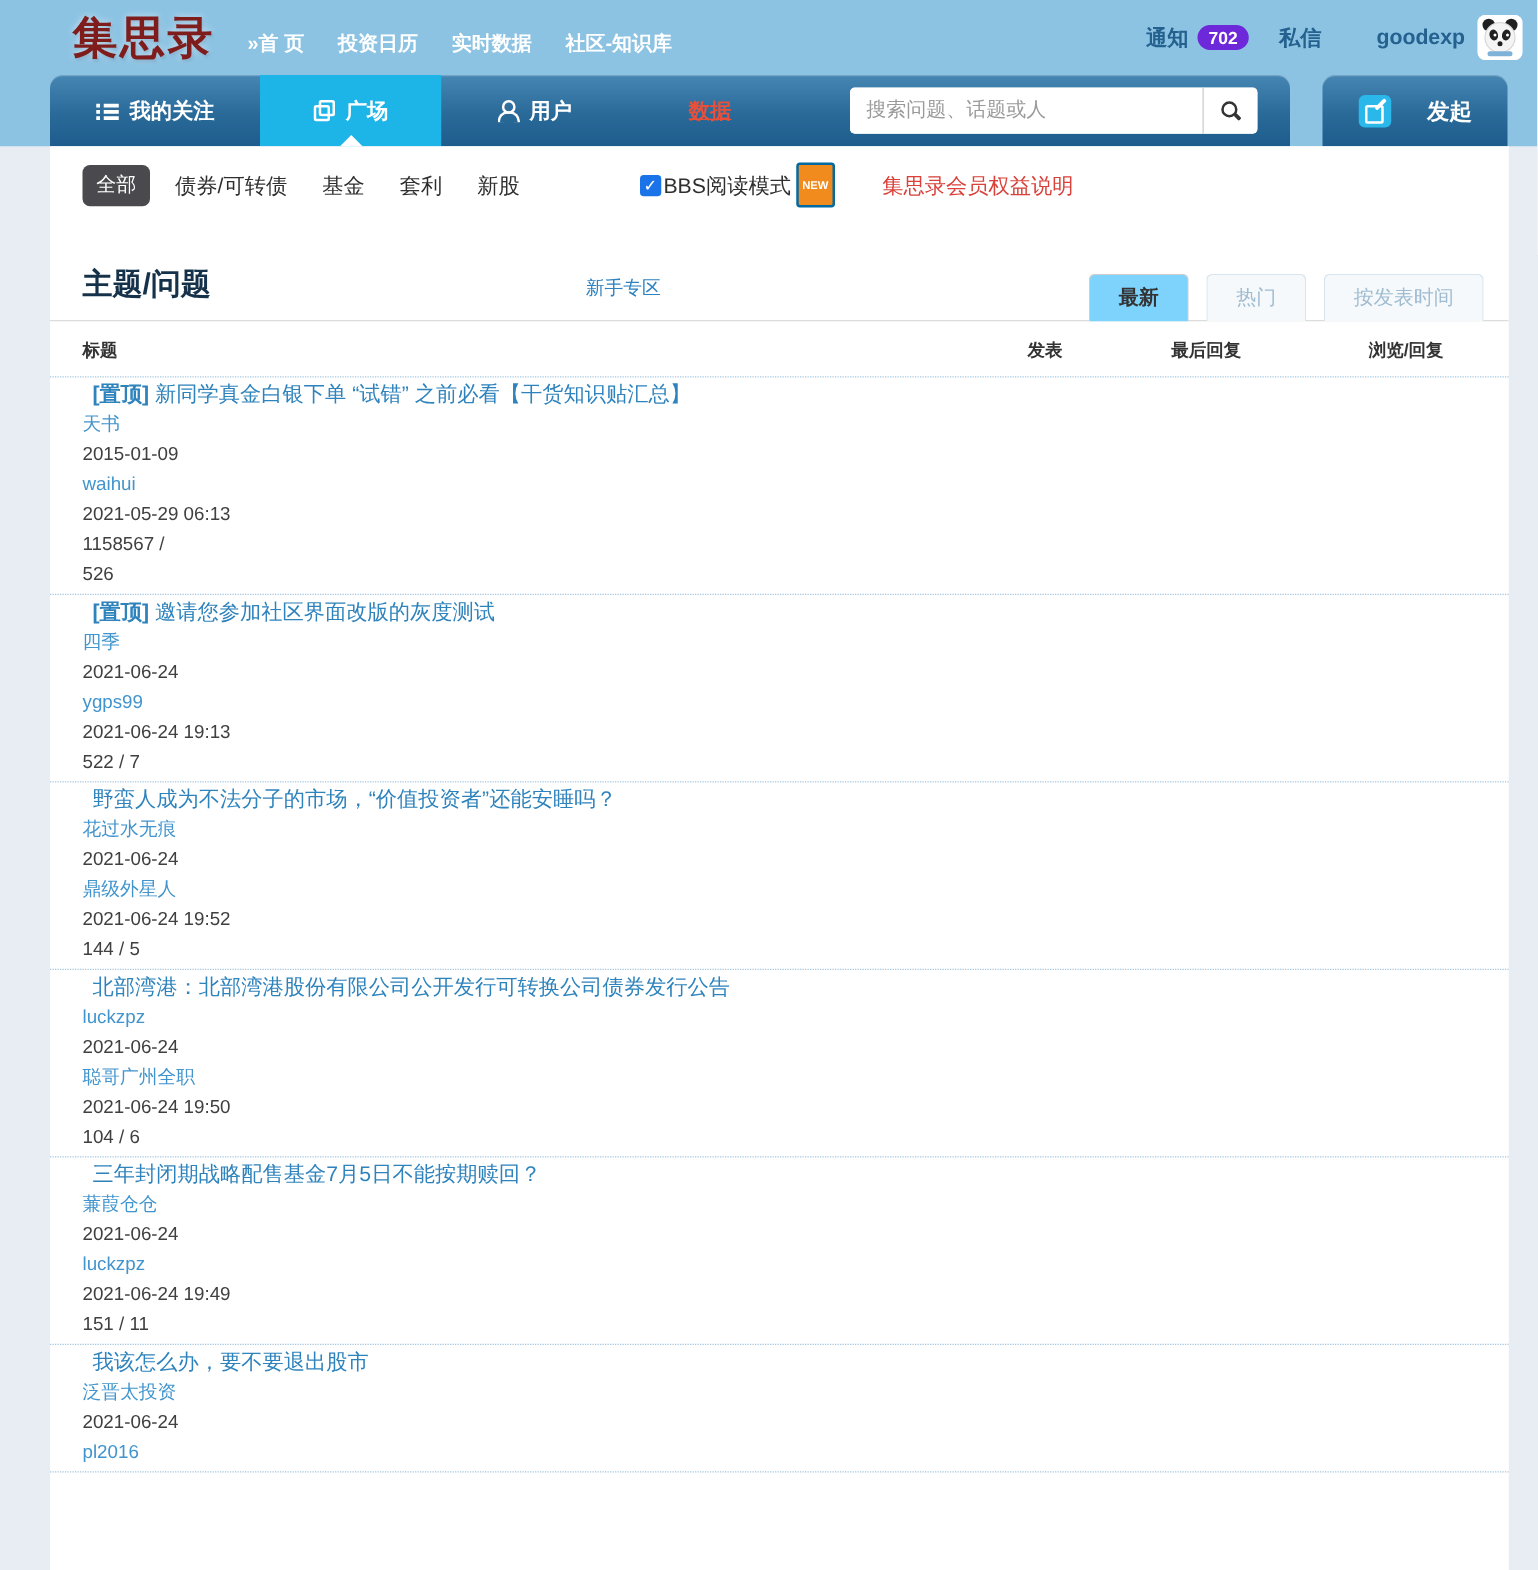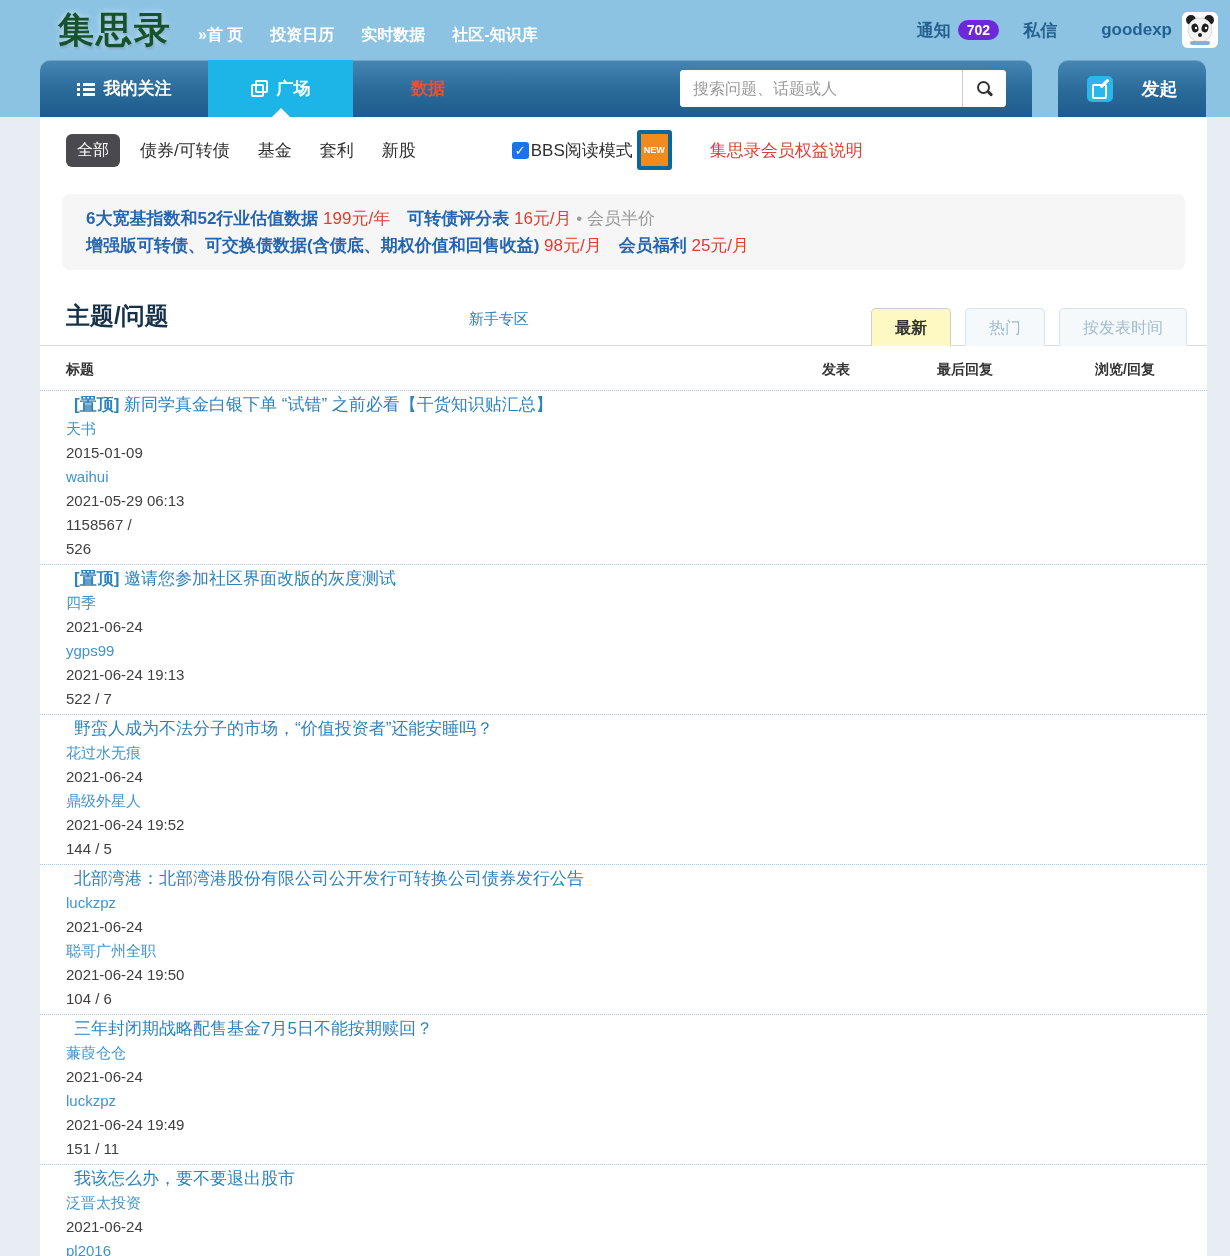--- a/index.html
+++ b/index.html
@@ -2,21 +2,21 @@
 <html><head>
 <meta charset="utf-8">
 <style>
   * { margin:0; padding:0; box-sizing:border-box; }
   body { font-family:"Liberation Sans","DejaVu Sans",sans-serif; background:#e7edf2; }
   .page { position:relative; width:1230px; height:1256px; background:#e7edf2; overflow:hidden; }
 
   
   .header-strip { position:absolute; top:0; left:0; width:1230px; height:117px; background:#8cc3e3; }
   .topbar { position:relative; height:60px; display:flex; align-items:center; }
-  .logo { margin-left:58px; font-size:36px; font-weight:bold; color:#14532d; letter-spacing:2px;
+  .logo { margin-left:58px; font-size:36px; font-weight:bold; color:#7f1d1d; letter-spacing:2px;
           text-shadow:0 0 6px rgba(255,255,255,.65), 1px 2px 3px rgba(70,120,160,.55); }
   .top-nav { display:flex; gap:27px; margin-left:26px; margin-top:10px; }
   .top-nav a { color:#fff; font-size:16px; font-weight:bold; text-decoration:none; cursor:pointer; }
   .top-right { margin-left:auto; margin-right:12px; display:flex; align-items:center; }
   .top-link { color:#24618f; font-size:17px; font-weight:bold; cursor:pointer; }
   .count-badge { background:#6d28d9; color:#fff; border-radius:12px; padding:2px 9px;
                  font-size:14px; font-weight:bold; margin-left:7px; cursor:pointer; }
   .top-link.msg { margin-left:24px; }
   .top-link.user { margin-left:44px; }
   .avatar { width:36px; height:36px; margin-left:10px; border-radius:6px; overflow:hidden;
@@ -89,39 +89,39 @@
   .filter-row { display:flex; align-items:center; padding:13px 26px 15px; }
   .chip { font-size:17px; color:#2f2f2f; cursor:pointer; }
   .chip-active { background:#4a4a4e; color:#fff; border-radius:6px; padding:6px 11px; font-size:16px; }
   .filter-row .chip + .chip { margin-left:28px; }
   .chip-active + .chip { margin-left:20px !important; }
   .bbs-group { margin-left:96px; display:flex; align-items:center; cursor:pointer; }
   .checkbox { width:17px; height:17px; background:#1a73e8; border-radius:3px; color:#fff;
              font-size:13px; line-height:17px; text-align:center; font-weight:bold; flex:none; }
   .checkbox::before { content:"\2713"; }
   .bbs-label { font-size:17px; color:#2f2f2f; margin-left:2px; }
-  .new-badge { background:#f28b1d; border:4px solid #0369a1; color:#fff; font-size:9px; font-weight:bold;
+  .new-badge { background:#f28b1d; border:2px solid #0369a1; color:#fff; font-size:9px; font-weight:bold;
              padding:11px 3px; border-radius:3px; margin-left:4px; }
   .member-link { margin-left:38px; font-size:17px; color:#d9413a; cursor:pointer; }
 
   .promo-box { margin:9px 22px 0; background:#f6f6f7; border-radius:8px; padding:11px 24px;
              line-height:27px; font-size:17px; }
   .seg-blue { color:#2565af; font-weight:bold; }
   .seg-red { color:#e23b30; }
   .seg-gray { color:#9a9a9a; }
 
   .section-head { display:flex; align-items:flex-end; margin-top:30px; padding:0 20px 0 26px;
              border-bottom:1px solid #dcdcdc; }
   .section-head h2 { font-size:24px; color:#16324a; padding-bottom:13px; font-weight:bold; }
   .newbie { margin-left:300px; font-size:15px; color:#2e82c0; padding-bottom:16px; cursor:pointer;
              text-decoration:none; }
   .sort-tabs { margin-left:auto; display:flex; gap:14px; margin-bottom:-1px; }
   .sort-tab { height:38px; line-height:37px; padding:0 23px; border:1px solid #d9e4ec; border-bottom:none;
              border-radius:5px 5px 0 0; background:#f6f9fb; color:#9fbcd1; font-size:16px; cursor:pointer; }
-  .sort-tab.active { background:#fef9c3; border-color:#cfcfcf; color:#333; font-weight:bold; }
+  .sort-tab.active { background:#7dd3fc; border-color:#cfcfcf; color:#333; font-weight:bold; }
 
   .table-head { display:grid; grid-template-columns:756px 115px 158px 1fr; padding:15px 26px 11px;
              font-size:14px; font-weight:bold; color:#333; border-bottom:1px dotted #a5c6dd; }
   .topic-row { padding:2px 26px 3px; border-bottom:1px dotted #a5c6dd; font-size:15px;
              line-height:24px; color:#404040; }
   .topic-title { font-size:17px; color:#2e83bc; padding-left:8px; cursor:pointer; }
   .pin { font-weight:bold; }
   .topic-user { color:#4194cd; cursor:pointer; }
 </style>
 </head>
@@ -164,20 +164,24 @@
   <div class="main-nav">
     <div style="display:flex" id="nav-tabs">
         <div class="nav-tab">
           <span class="nav-icon list-icon"></span>
           <span>我的关注</span>
         </div>
         <div class="nav-tab active">
           <span class="nav-icon grid-icon"></span>
           <span>广场</span>
         </div>
+        <div class="nav-tab">
+          <span class="nav-icon person-icon"></span>
+          <span>用户</span>
+        </div>
         <div class="nav-tab hot">
           <span>数据</span>
         </div>
       </div>
     <div class="search-box">
       <input placeholder="搜索问题、话题或人" style="">
       <button class="search-btn">
         <span class="mag-icon"></span>
       </button>
     </div>
@@ -201,24 +205,20 @@
           <span class="chip">新股</span>
         </span>
       <span class="bbs-group">
         <span class="checkbox"></span>
         <span class="bbs-label">BBS阅读模式</span>
         <span class="new-badge">NEW</span>
       </span>
       <a class="member-link">集思录会员权益说明</a>
     </div>
 
-    <div class="promo-box">
-      <div id="promo-line1"><span class="seg-blue">6大宽基指数和52行业估值数据 </span><span class="seg-red">199元/年</span><span class="seg-blue">　可转债评分表 </span><span class="seg-red">16元/月</span><span class="seg-gray"> • 会员半价</span></div>
-      <div id="promo-line2"><span class="seg-blue">增强版可转债、可交换债数据(含债底、期权价值和回售收益) </span><span class="seg-red">98元/月</span><span class="seg-blue">　会员福利 </span><span class="seg-red">25元/月</span></div>
-    </div>
 
     <div class="section-head">
       <h2>主题/问题</h2>
       <a class="newbie">新手专区</a>
       <div class="sort-tabs" id="sort-tabs">
           <div class="sort-tab active">最新</div>
           <div class="sort-tab">热门</div>
           <div class="sort-tab">按发表时间</div>
         </div>
     </div>

